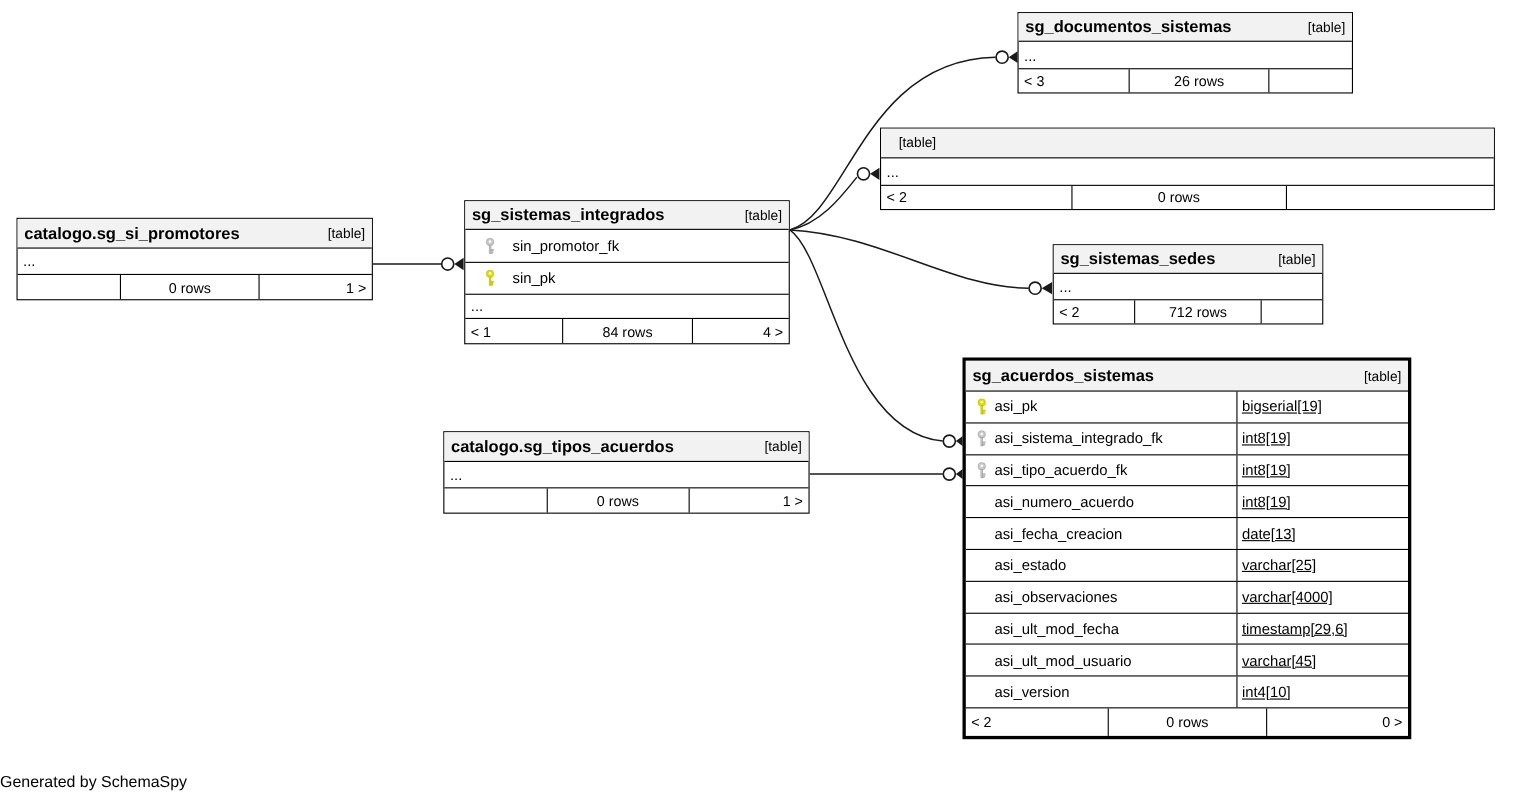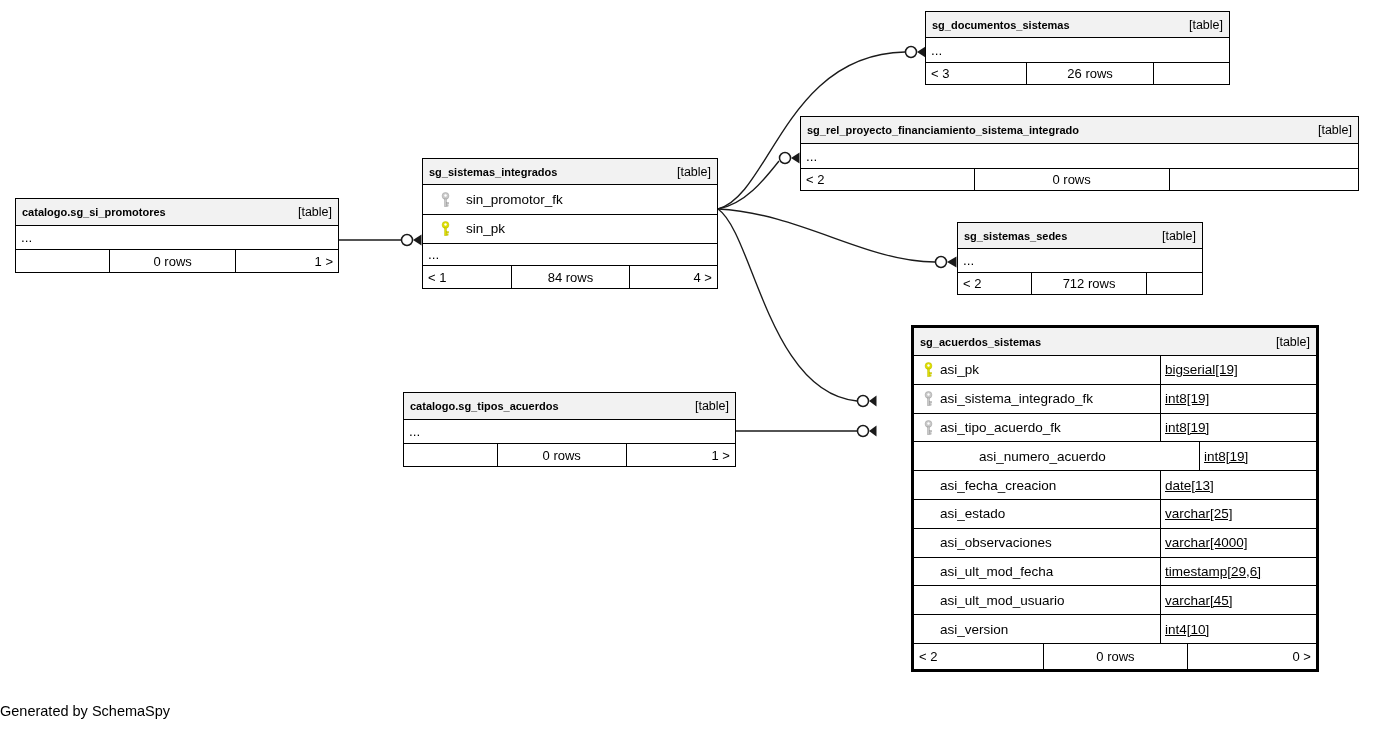--- a/index.html
+++ b/index.html
@@ -4,24 +4,24 @@
 <style>
   :root{
     --pk:#dede00; --fk:#c9c9c9; --hdrbg:#f2f2f2; --bd:#000000; --line:#1a1a1a;
   }
   html,body{margin:0;padding:0;background:#fff;}
   #canvas{position:relative;width:1375px;height:733px;background:#fff;overflow:hidden;
           font-family:"Liberation Sans","DejaVu Sans",sans-serif;color:#000;}
   #wires{position:absolute;left:0;top:0;width:1375px;height:733px;z-index:0;}
 
   .tbl{position:absolute;z-index:1;background:#fff;border:1.6px solid var(--bd);box-sizing:border-box;}
-  .tbl.focus{border-width:3px;margin-left:36px;}
+  .tbl.focus{border-width:3px;}
   .hdr{display:flex;justify-content:space-between;align-items:center;background:var(--hdrbg);
        border-bottom:1.5px solid var(--bd);padding:0 6px;}
-  .tname{font-weight:bold;font-size:11px;white-space:nowrap;}
+  .tname{font-weight:bold;font-size:15px;white-space:nowrap;}
   .ttag{font-size:12.5px;white-space:nowrap;margin-left:10px;}
   .erow{display:flex;align-items:center;padding:0 5px;font-size:13.5px;}
   .crow{display:flex;align-items:center;border-bottom:1.3px solid var(--bd);font-size:13.5px;}
   .cname{white-space:nowrap;}
   .ctype{white-space:nowrap;padding-left:4px;}
   .frow{display:flex;border-top:1.5px solid var(--bd);font-size:13px;align-items:center;}
   .fcell{height:100%;display:flex;align-items:center;box-sizing:border-box;}
   .fcell.c2,.fcell.c3{border-left:1.2px solid var(--bd);}
   .fcell.c1{padding-left:5px;}
   .fcell.c2{justify-content:center;}
@@ -34,21 +34,21 @@
 
   
   .t-doc{left:925px;top:11px;width:305px;}
   .t-doc .hdr{height:25px}.t-doc .erow{height:24px}.t-doc .frow{height:21px}
   .t-rel{left:800px;top:116px;width:559px;}
   .t-rel .hdr{height:26px}.t-rel .erow{height:24px}.t-rel .frow{height:21px}
   .t-sed{left:957px;top:222px;width:246px;}
   .t-sed .hdr{height:25px}.t-sed .erow{height:23px}.t-sed .frow{height:21px}
   .t-pro{left:15px;top:198px;width:324px;}
   .t-pro .hdr{height:26px}.t-pro .erow{height:23px}.t-pro .frow{height:22px}
-  .t-int{left:422px;top:158px;width:296px;}
+  .t-int{left:422px;top:182px;width:296px;}
   .t-int .hdr{height:25px}.t-int .crow{height:28.5px}.t-int .erow{height:21px}.t-int .frow{height:22px}
   .t-int .keyicon{margin:0 15px 0 17px;}
   .t-tip{left:403px;top:392px;width:333px;}
   .t-tip .hdr{height:26px}.t-tip .erow{height:23px}.t-tip .frow{height:22px}
   .t-acu{left:875px;top:325px;width:408px;}
   .t-acu .hdr{height:27px}.t-acu .crow{height:27.8px;border-bottom-width:1.4px}.t-acu .frow{height:25px}
   .t-acu .keyicon{margin:0 6px 0 9px;}
   .t-acu .cname{flex:0 0 246px;}
   .t-acu .ctype{border-left:1.4px solid var(--bd);align-self:stretch;display:flex;align-items:center;flex:1;text-decoration:underline;}
 
@@ -112,21 +112,20 @@
     <div class="erow">...</div>
     <div class="frow">
       <span class="fcell c1">&lt; 3</span>
       <span class="fcell c2">26 rows</span>
       <span class="fcell c3"></span>
     </div>
   </div>
 
   <div class="tbl t-rel">
     <div class="hdr">
-      <span class="tname">sg_rel_proyecto_financiamiento_sistema_integrado</span>
       <span class="ttag">[table]</span>
     </div>
     <div class="erow">...</div>
     <div class="frow">
       <span class="fcell c1">&lt; 2</span>
       <span class="fcell c2">0 rows</span>
       <span class="fcell c3"></span>
     </div>
   </div>
 
@@ -254,21 +253,21 @@
               <rect class="kfill" x="6.3" y="10.7" width="2.3" height="1.3"></rect>
               <rect class="kfill" x="6.3" y="12.9" width="1.8" height="1.3"></rect>
             </svg>
         </span>
         <span>asi_tipo_acuerdo_fk</span>
       </span>
       <span class="ctype">int8[19]</span>
     </div>
 
     <div class="crow">
-      <span class="cname" style="display:flex;align-items:center;padding-left:39px;">
+      <span class="cname" style="display:flex;align-items:center;">
         <span class="keyicon none">
             <svg viewBox="0 0 11 15" width="11" height="15"></svg>
           </span>
         <span>asi_numero_acuerdo</span>
       </span>
       <span class="ctype">int8[19]</span>
     </div>
 
     <div class="crow">
       <span class="cname" style="display:flex;align-items:flex-start;">

